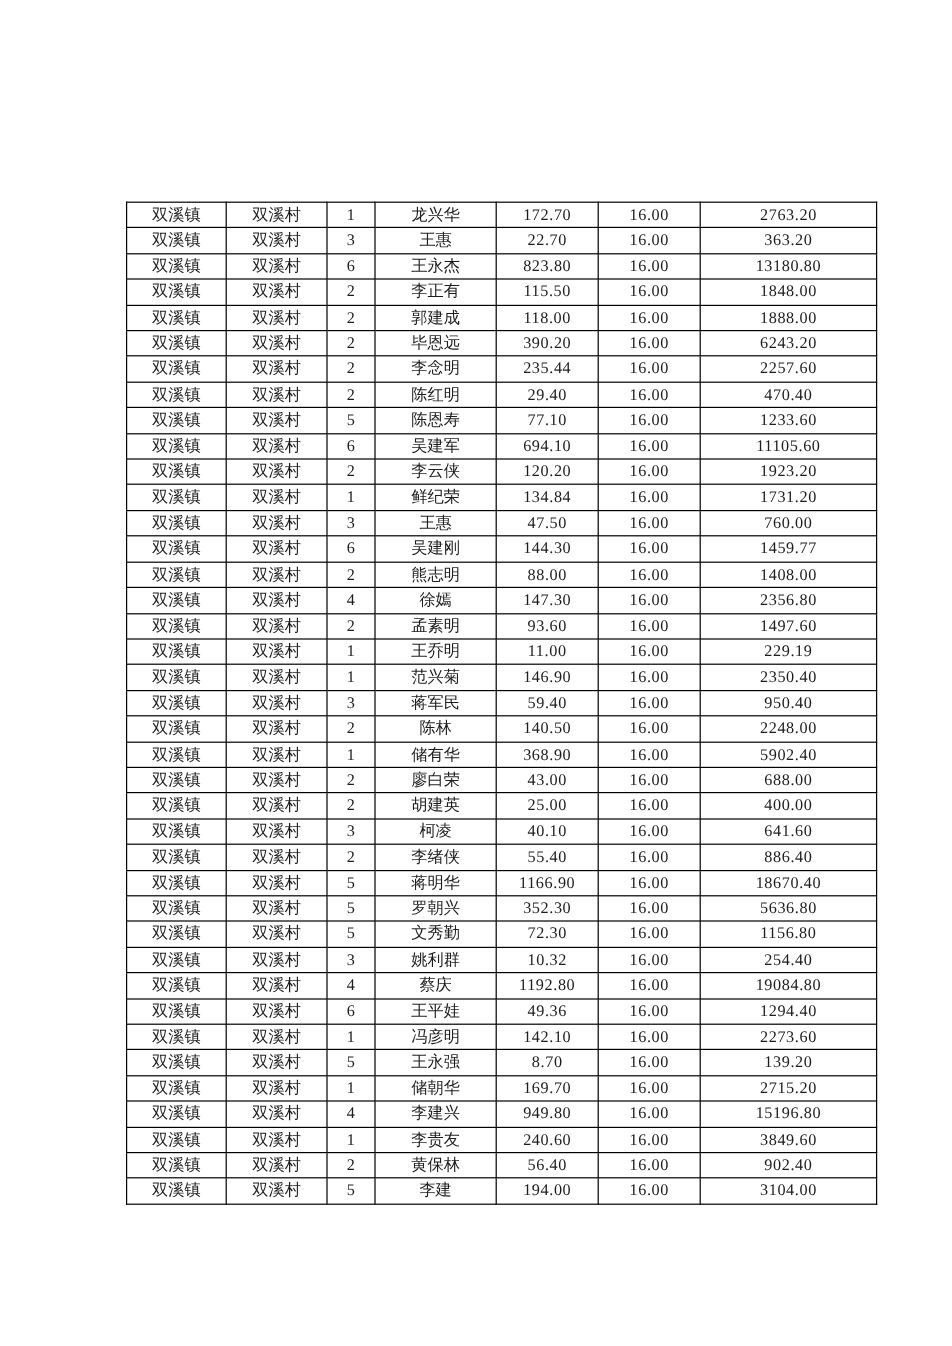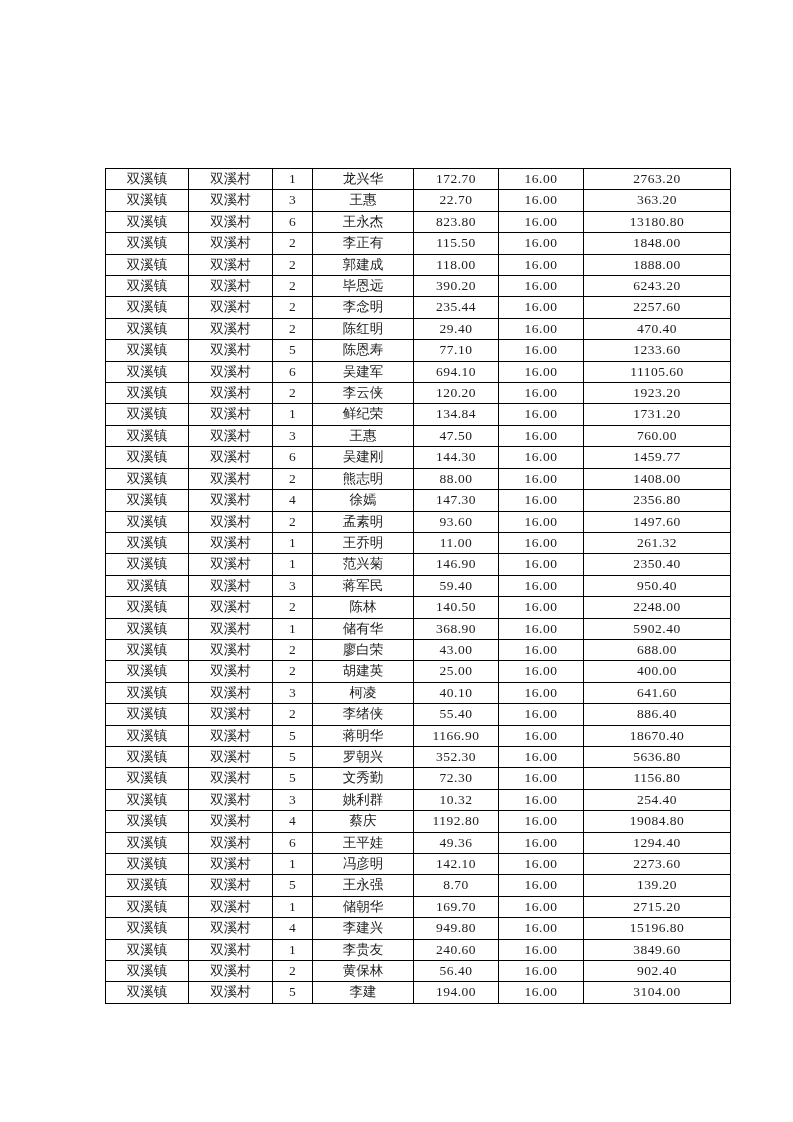--- a/index.html
+++ b/index.html
@@ -208,21 +208,21 @@
           <td class="num">16.00</td>
           <td class="num">1497.60</td>
         </tr>
         <tr>
           <td>双溪镇</td>
           <td>双溪村</td>
           <td class="num">1</td>
           <td>王乔明</td>
           <td class="num">11.00</td>
           <td class="num">16.00</td>
-          <td class="num">261.32</td>
+          <td class="num">229.19</td>
         </tr>
         <tr>
           <td>双溪镇</td>
           <td>双溪村</td>
           <td class="num">1</td>
           <td>范兴菊</td>
           <td class="num">146.90</td>
           <td class="num">16.00</td>
           <td class="num">2350.40</td>
         </tr>

